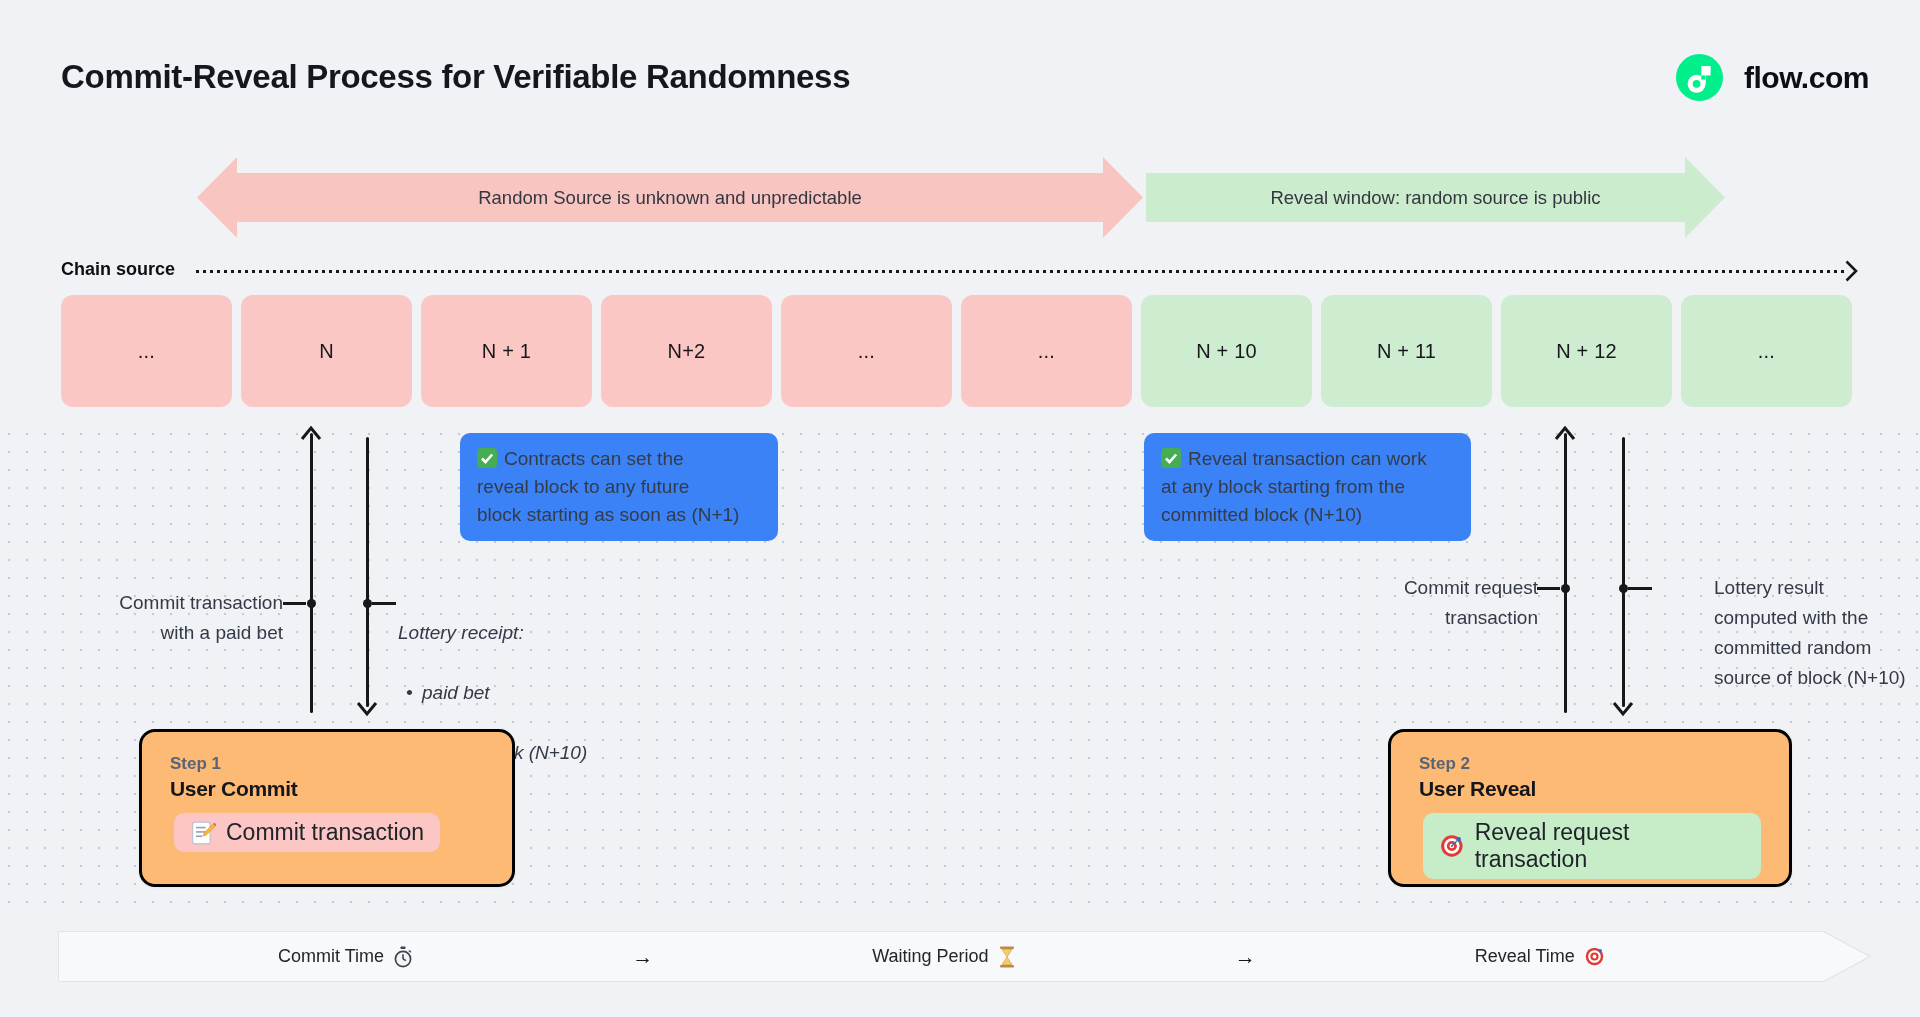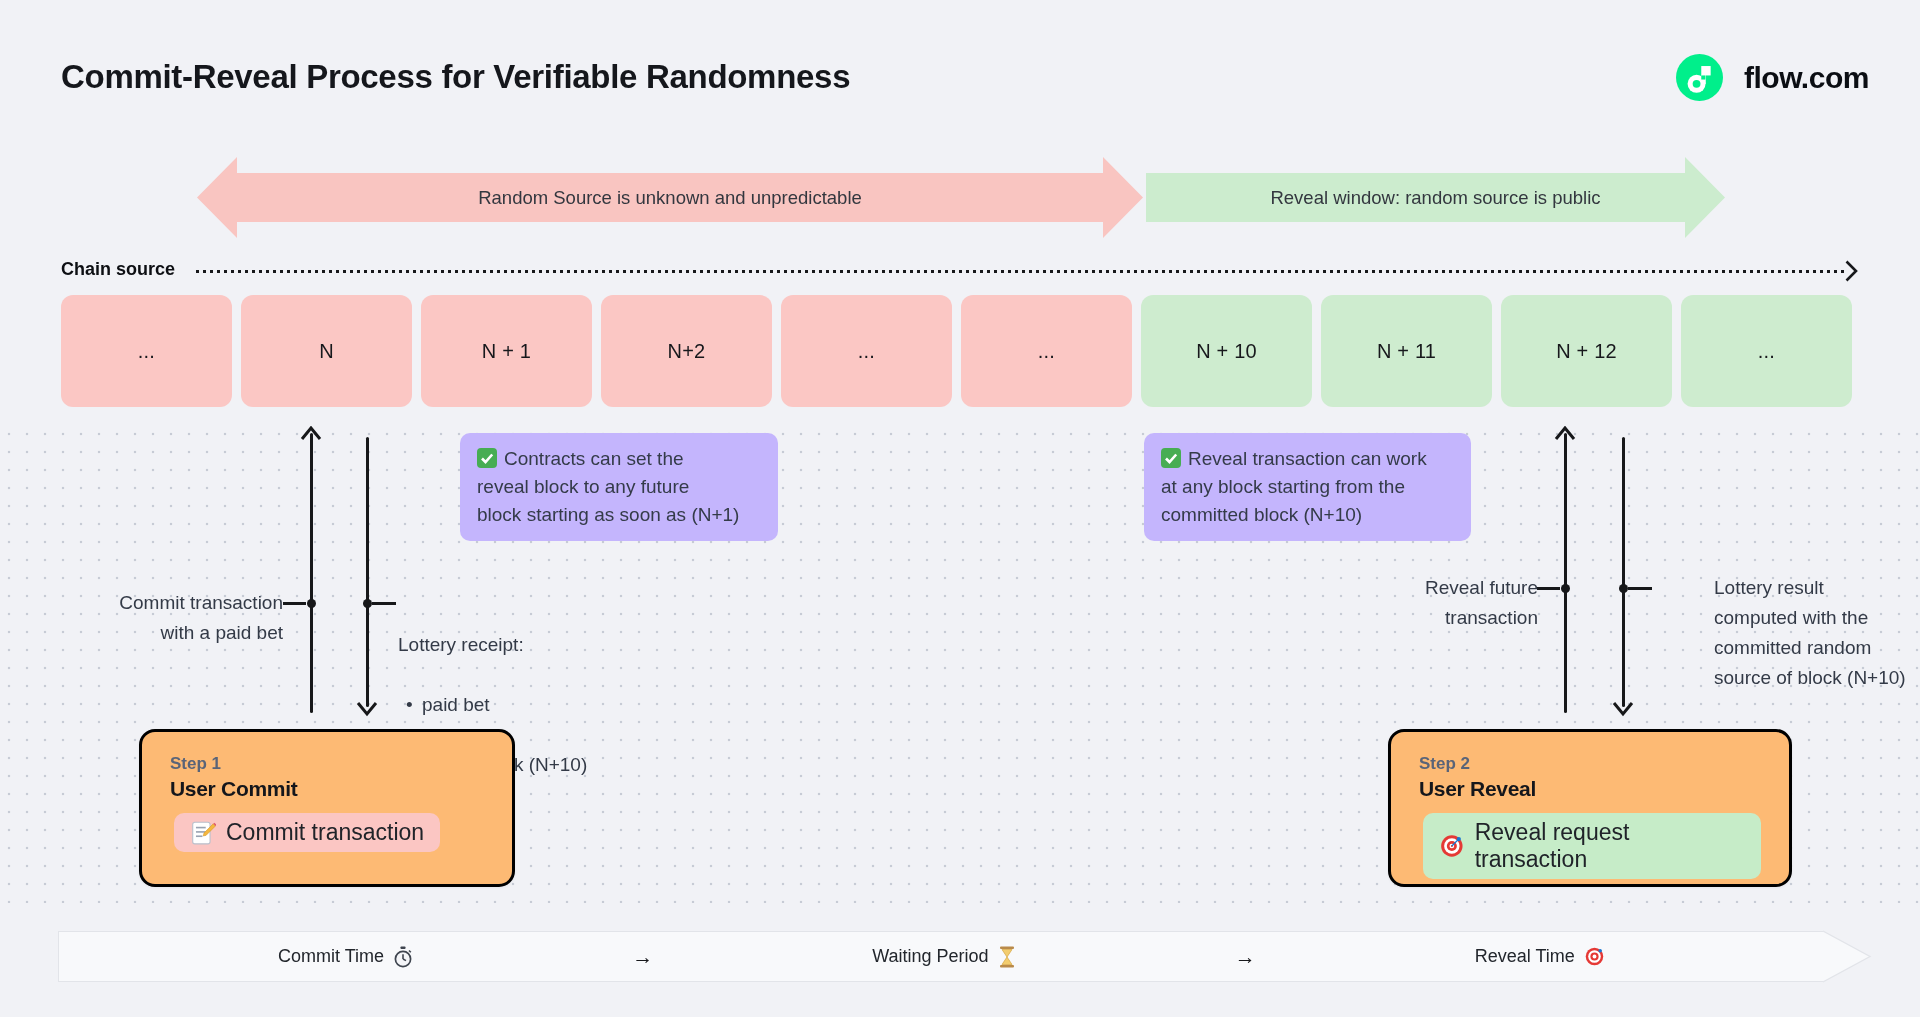--- a/index.html
+++ b/index.html
@@ -28,21 +28,21 @@
   .chain-line{left:196px;top:270px;width:1648px;height:3px;
     background:repeating-linear-gradient(to right,#17181b 0 3px,transparent 3px 7px);}
   .chain-tip{left:1845px;top:260px;}
 
   .blocks{left:61px;top:295px;width:1791px;height:112px;display:flex;gap:9px;}
   .block{flex:1;border-radius:12px;display:flex;align-items:center;justify-content:center;
          font-size:20px;color:#17181c;letter-spacing:.2px;}
   .block.pink{background:#fbc7c4;}
   .block.green{background:#ceeccf;}
 
-  .note{background:#c4b5fd;border-radius:10px;padding:12px 17px;width:318px;
+  .note{background:#3b82f6;border-radius:10px;padding:12px 17px;width:318px;
         font-size:19px;line-height:28px;color:#343b49;}
   .note .txt{white-space:pre-line;vertical-align:top;}
   .note.n1{left:460px;top:433px;}
   .note.n2{left:1144px;top:433px;width:327px;}
   .icon-check{display:inline-block;width:20px;height:20px;border-radius:4px;background:#47ad53;
               margin-right:7px;vertical-align:-3px;}
 
   .vline{width:3px;background:#17181a;border-radius:2px;}
   .vl-lu{left:310px;top:433px;height:280px;}
   .vl-ld{left:366px;top:437px;height:270px;}
@@ -53,21 +53,21 @@
   .vh-ru{left:1554px;top:426px;} .vh-rd{left:1612px;top:701px;}
   .cdot{width:9px;height:9px;border-radius:50%;background:#17181a;}
   .cd1{left:307px;top:599px;} .cd2{left:363px;top:599px;}
   .cd3{left:1561px;top:584px;} .cd4{left:1619px;top:584px;}
   .cdash{height:2.5px;background:#17181a;}
   .ds1{left:283px;top:602px;width:23px;} .ds2{left:372px;top:602px;width:24px;}
   .ds3{left:1537px;top:587px;width:23px;} .ds4{left:1628px;top:587px;width:24px;}
 
   .lbl{font-size:19px;line-height:30px;color:#333a47;white-space:pre-line;}
   .lbl-commit{left:88px;top:588px;width:195px;text-align:right;}
-  .lbl-receipt{left:398px;top:600px;}
+  .lbl-receipt{left:398px;top:588px;font-style:italic;}
   .lbl-receipt .b-item{position:relative;padding-left:24px;}
   .lbl-receipt .b-item::before{content:"•";position:absolute;left:8px;}
   .lbl-reveal{left:1388px;top:573px;width:150px;text-align:right;}
   .lbl-result{left:1714px;top:573px;width:210px;}
 
   .card{background:#fdba74;border:3px solid #000000;border-radius:16px;
         box-shadow:0 1px 3px rgba(20,24,35,.05);padding:22px 28px;height:158px;}
   .card.c1{left:139px;top:729px;width:376px;}
   .card.c2{left:1388px;top:729px;width:404px;}
   .kicker{font-size:17px;font-weight:700;color:#5a6478;}
@@ -192,21 +192,21 @@
 
   <div class="layer lbl lbl-commit">Commit transaction
 with a paid bet</div>
 
   <div class="layer lbl lbl-receipt">
     <div>Lottery receipt:</div>
     <div class="b-item">paid bet</div>
     <div class="b-item">reveal block (N+10)</div>
   </div>
 
-  <div class="layer lbl lbl-reveal">Reveal future
+  <div class="layer lbl lbl-reveal">Commit request
 transaction</div>
   <div class="layer lbl lbl-result">Lottery result
 computed with the
 committed random
 source of block (N+10)</div>
 
   <div class="layer card c1">
     <div class="kicker">Step 1</div>
     <div class="card-title">User Commit</div>
     <div class="pill pink">

